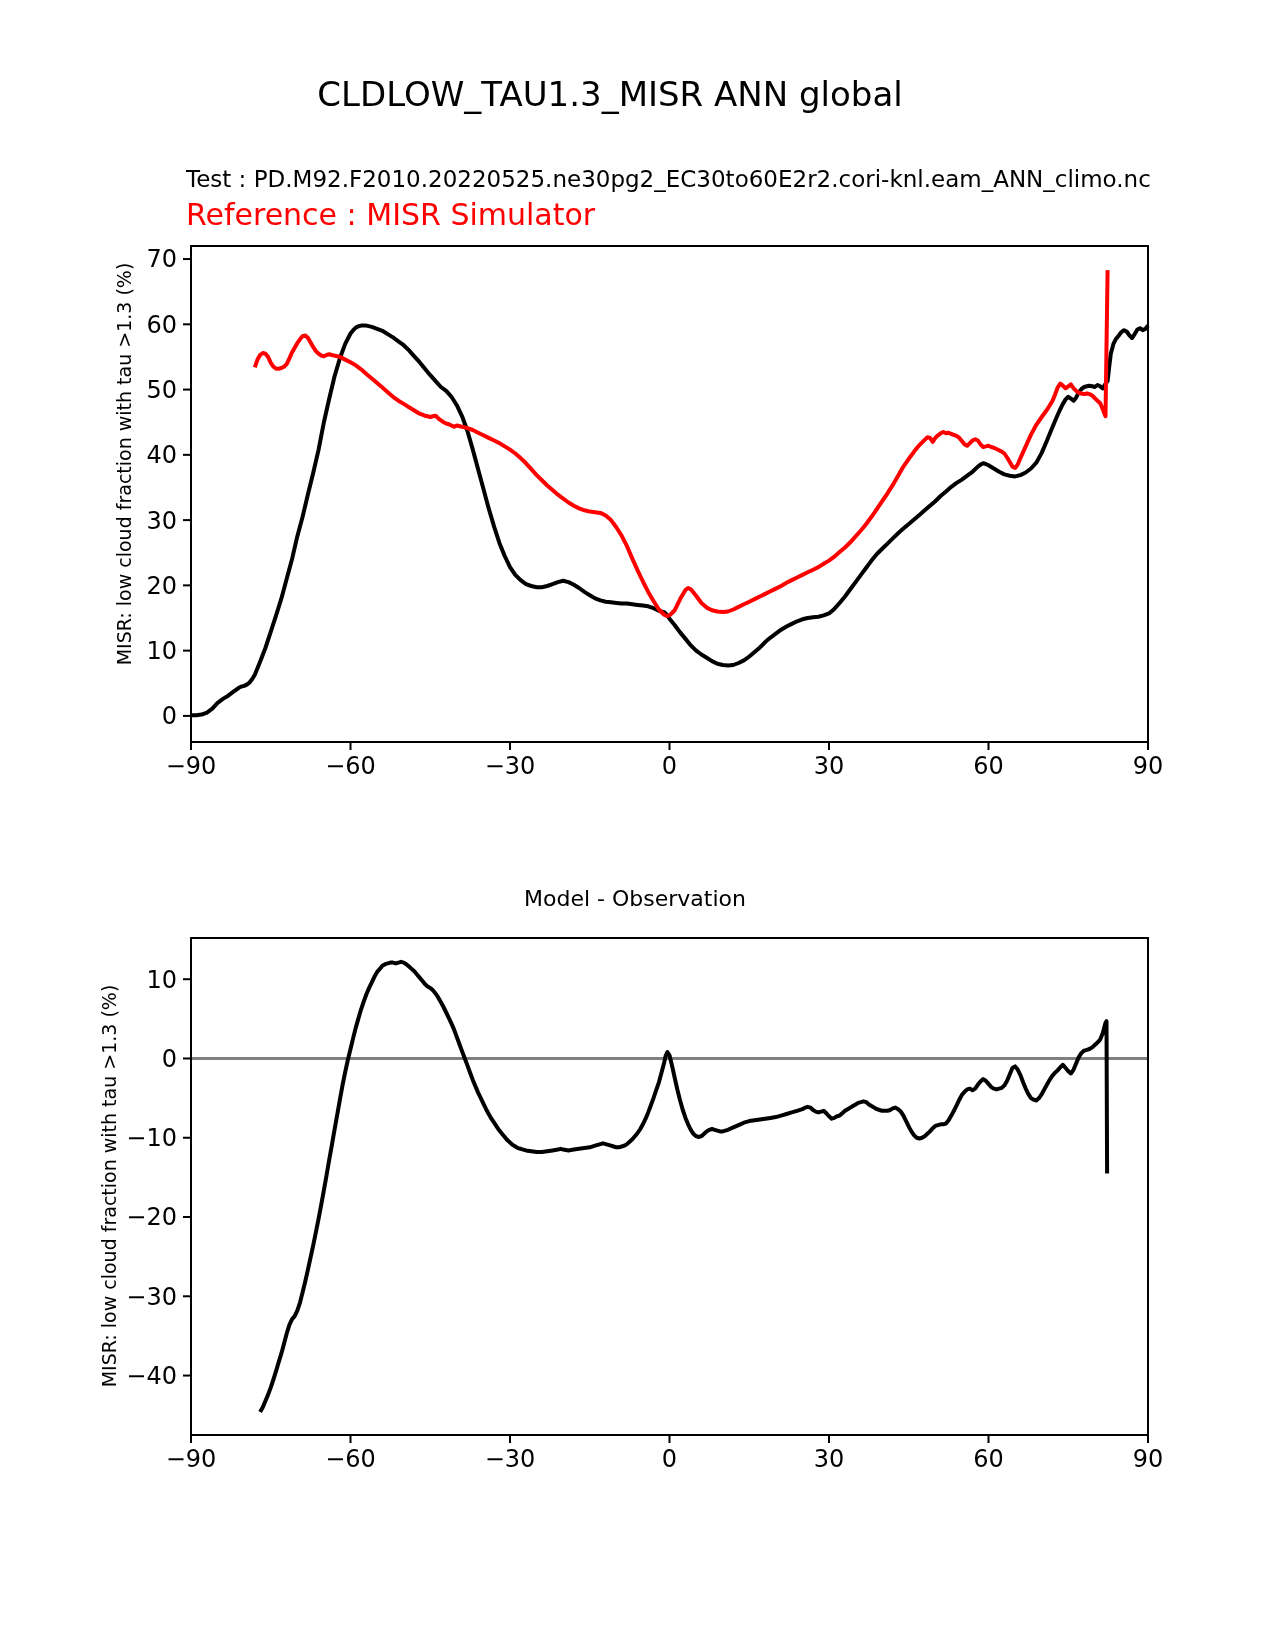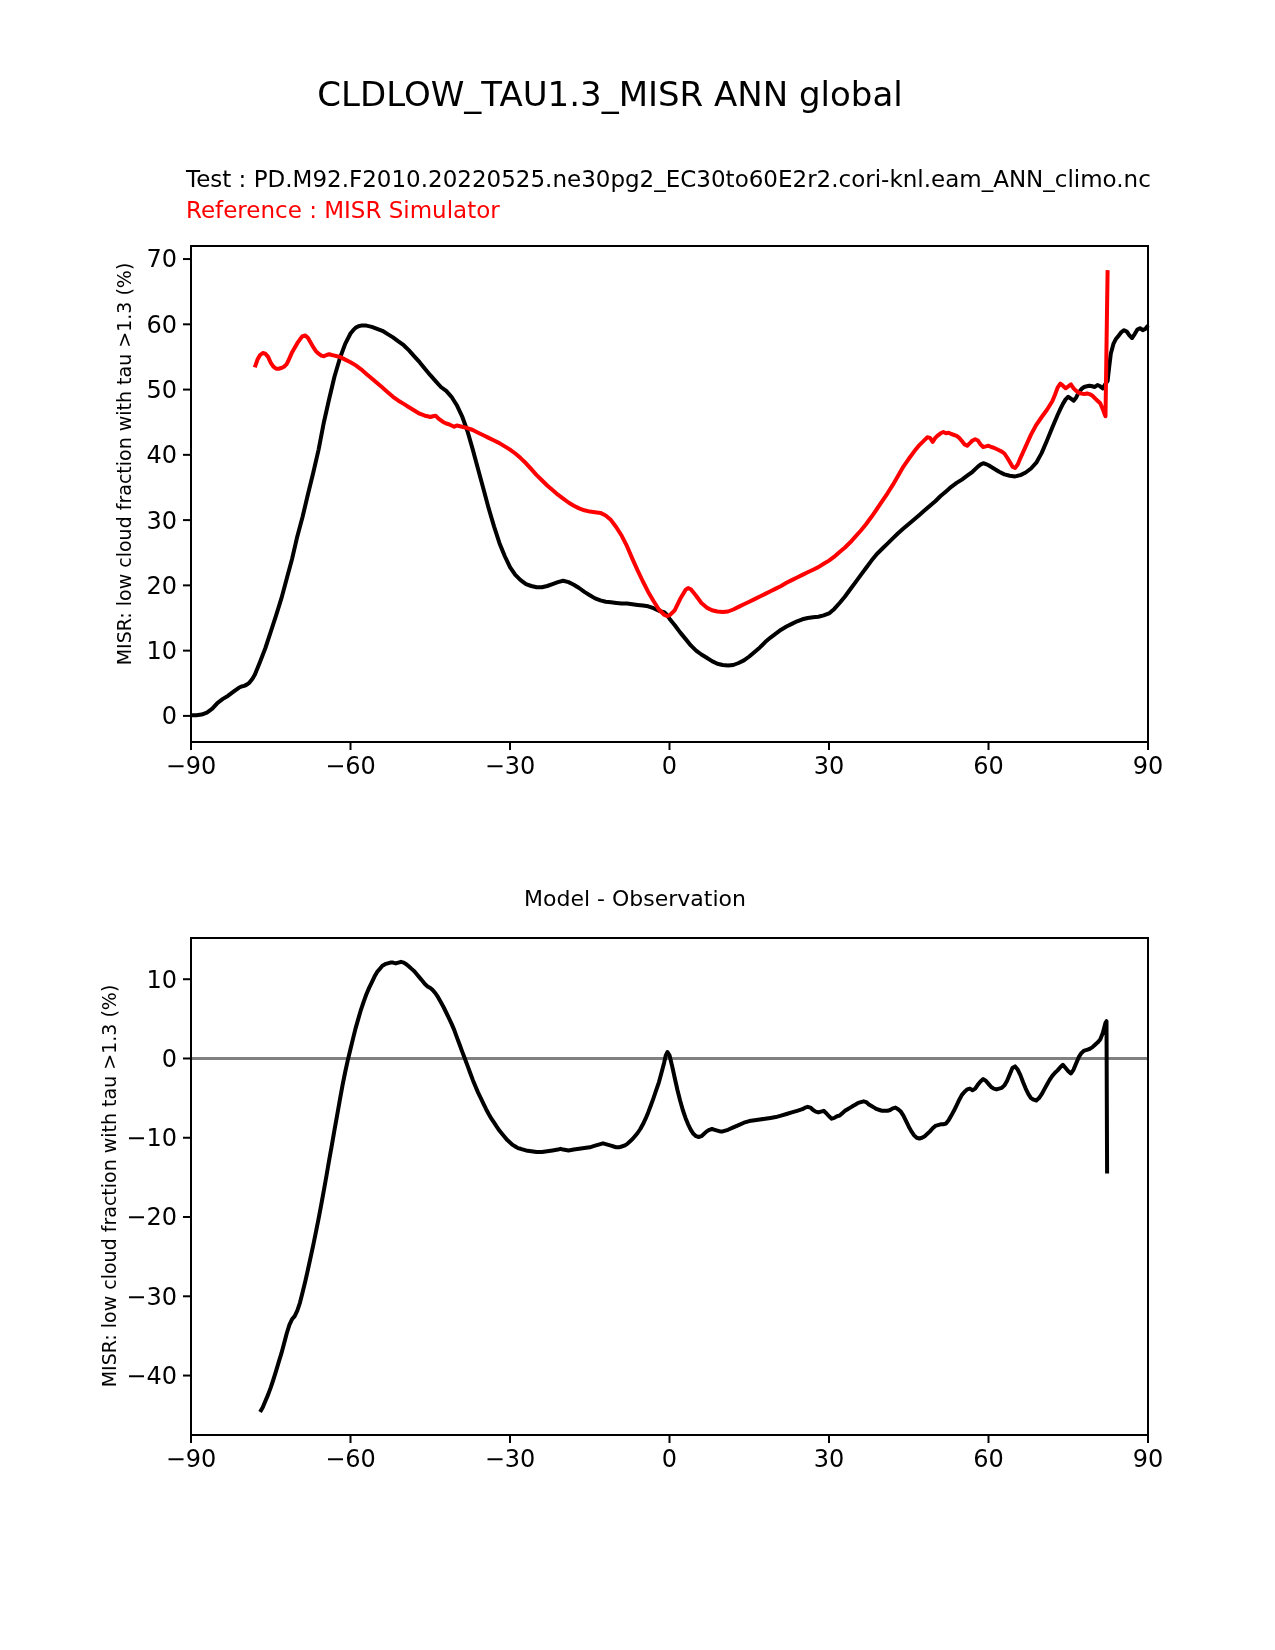--- a/index.html
+++ b/index.html
@@ -15,21 +15,21 @@
     position:absolute; left:610px; top:74px;
     transform:translateX(-50%);
     font-size:34px; white-space:nowrap;
   }
   .test-line{
     position:absolute; left:186px; top:166px;
     font-size:23px; white-space:nowrap;text-align:right;
   }
   .ref-line{
     position:absolute; left:186px; top:197px;
-    font-size:23px; white-space:nowrap; color:#ff0000;
+    font-size:30px; white-space:nowrap; color:#ff0000;
   }
   .ylabel{
     position:absolute;
     font-size:19px; white-space:nowrap;
     transform:translate(-50%,-50%) rotate(-90deg);
   }
   .ylabel-top{ left:124px; top:464px; }
   .ylabel-bottom{ left:109px; top:1186px; }
   .bottom-title{
     position:absolute; left:635px; top:886px;

